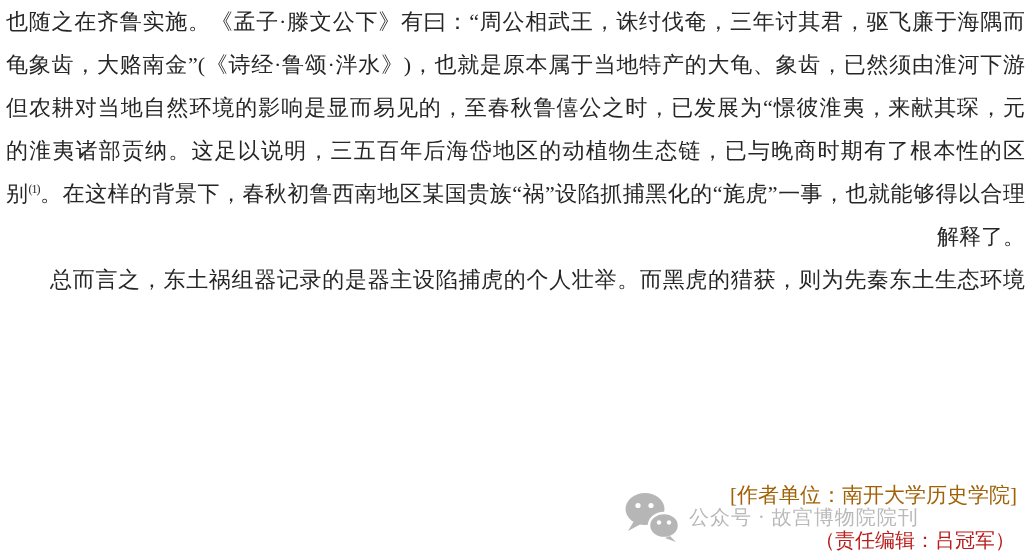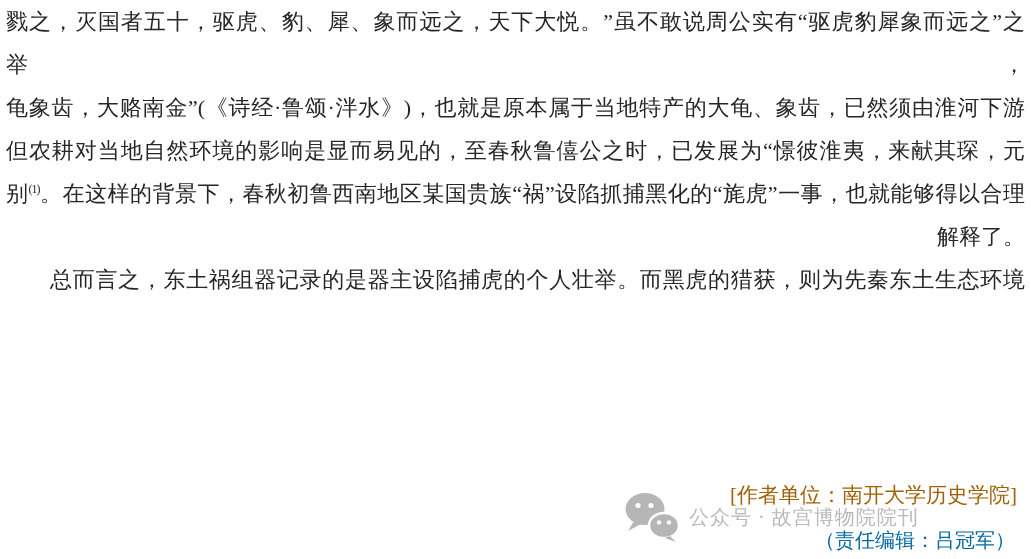--- a/index.html
+++ b/index.html
@@ -52,32 +52,33 @@
     font-size: 21px;
     color: #a16207;
     z-index: 2;
     white-space: nowrap;
   }
   .editor-line {
     position: absolute;
     top: 527px;
     right: 16px;
     font-size: 20px;
-    color: #0369a1;
+    color: #b91c1c;
     z-index: 2;
     white-space: nowrap;
   }
 </style>
 </head>
 <body>
 
 <div class="body-text">
-  <div class="line just">戮之，灭国者五十，驱虎、豹、犀、象而远之，天下大悦。”虽不敢说周公实有“驱虎豹犀象而远之”之举，</div>
+  <div class="line just">也随之在齐鲁实施。《孟子·滕文公下》有曰：“周公相武王，诛纣伐奄，三年讨其君，驱飞廉于海隅而</div>
   <div class="line just">龟象齿，大赂南金”(《诗经·鲁颂·泮水》)，也就是原本属于当地特产的大龟、象齿，已然须由淮河下游</div>
   <div class="line just">但农耕对当地自然环境的影响是显而易见的，至春秋鲁僖公之时，已发展为“憬彼淮夷，来献其琛，元</div>
+  <div class="line just">的淮夷诸部贡纳。这足以说明，三五百年后海岱地区的动植物生态链，已与晚商时期有了根本性的区</div>
   <div class="line just"><span>别</span><sup class="fn">(1)</sup><span>。在这样的背景下，春秋初鲁西南地区某国贵族“祸”设陷抓捕黑化的“旄虎”一事，也就能够得以合理</span></div>
   <div class="line">解释了。</div>
   <div class="line just indent">总而言之，东土祸组器记录的是器主设陷捕虎的个人壮举。而黑虎的猎获，则为先秦东土生态环境</div>
 </div>
 
 <div class="watermark">
   <span style="display:inline-block; line-height:0;">
     <svg width="56" height="50" viewBox="0 0 56 50" xmlns="http://www.w3.org/2000/svg">
       <g>
         <ellipse cx="21" cy="17" rx="19.5" ry="16" fill="#b6b6b6"></ellipse>

